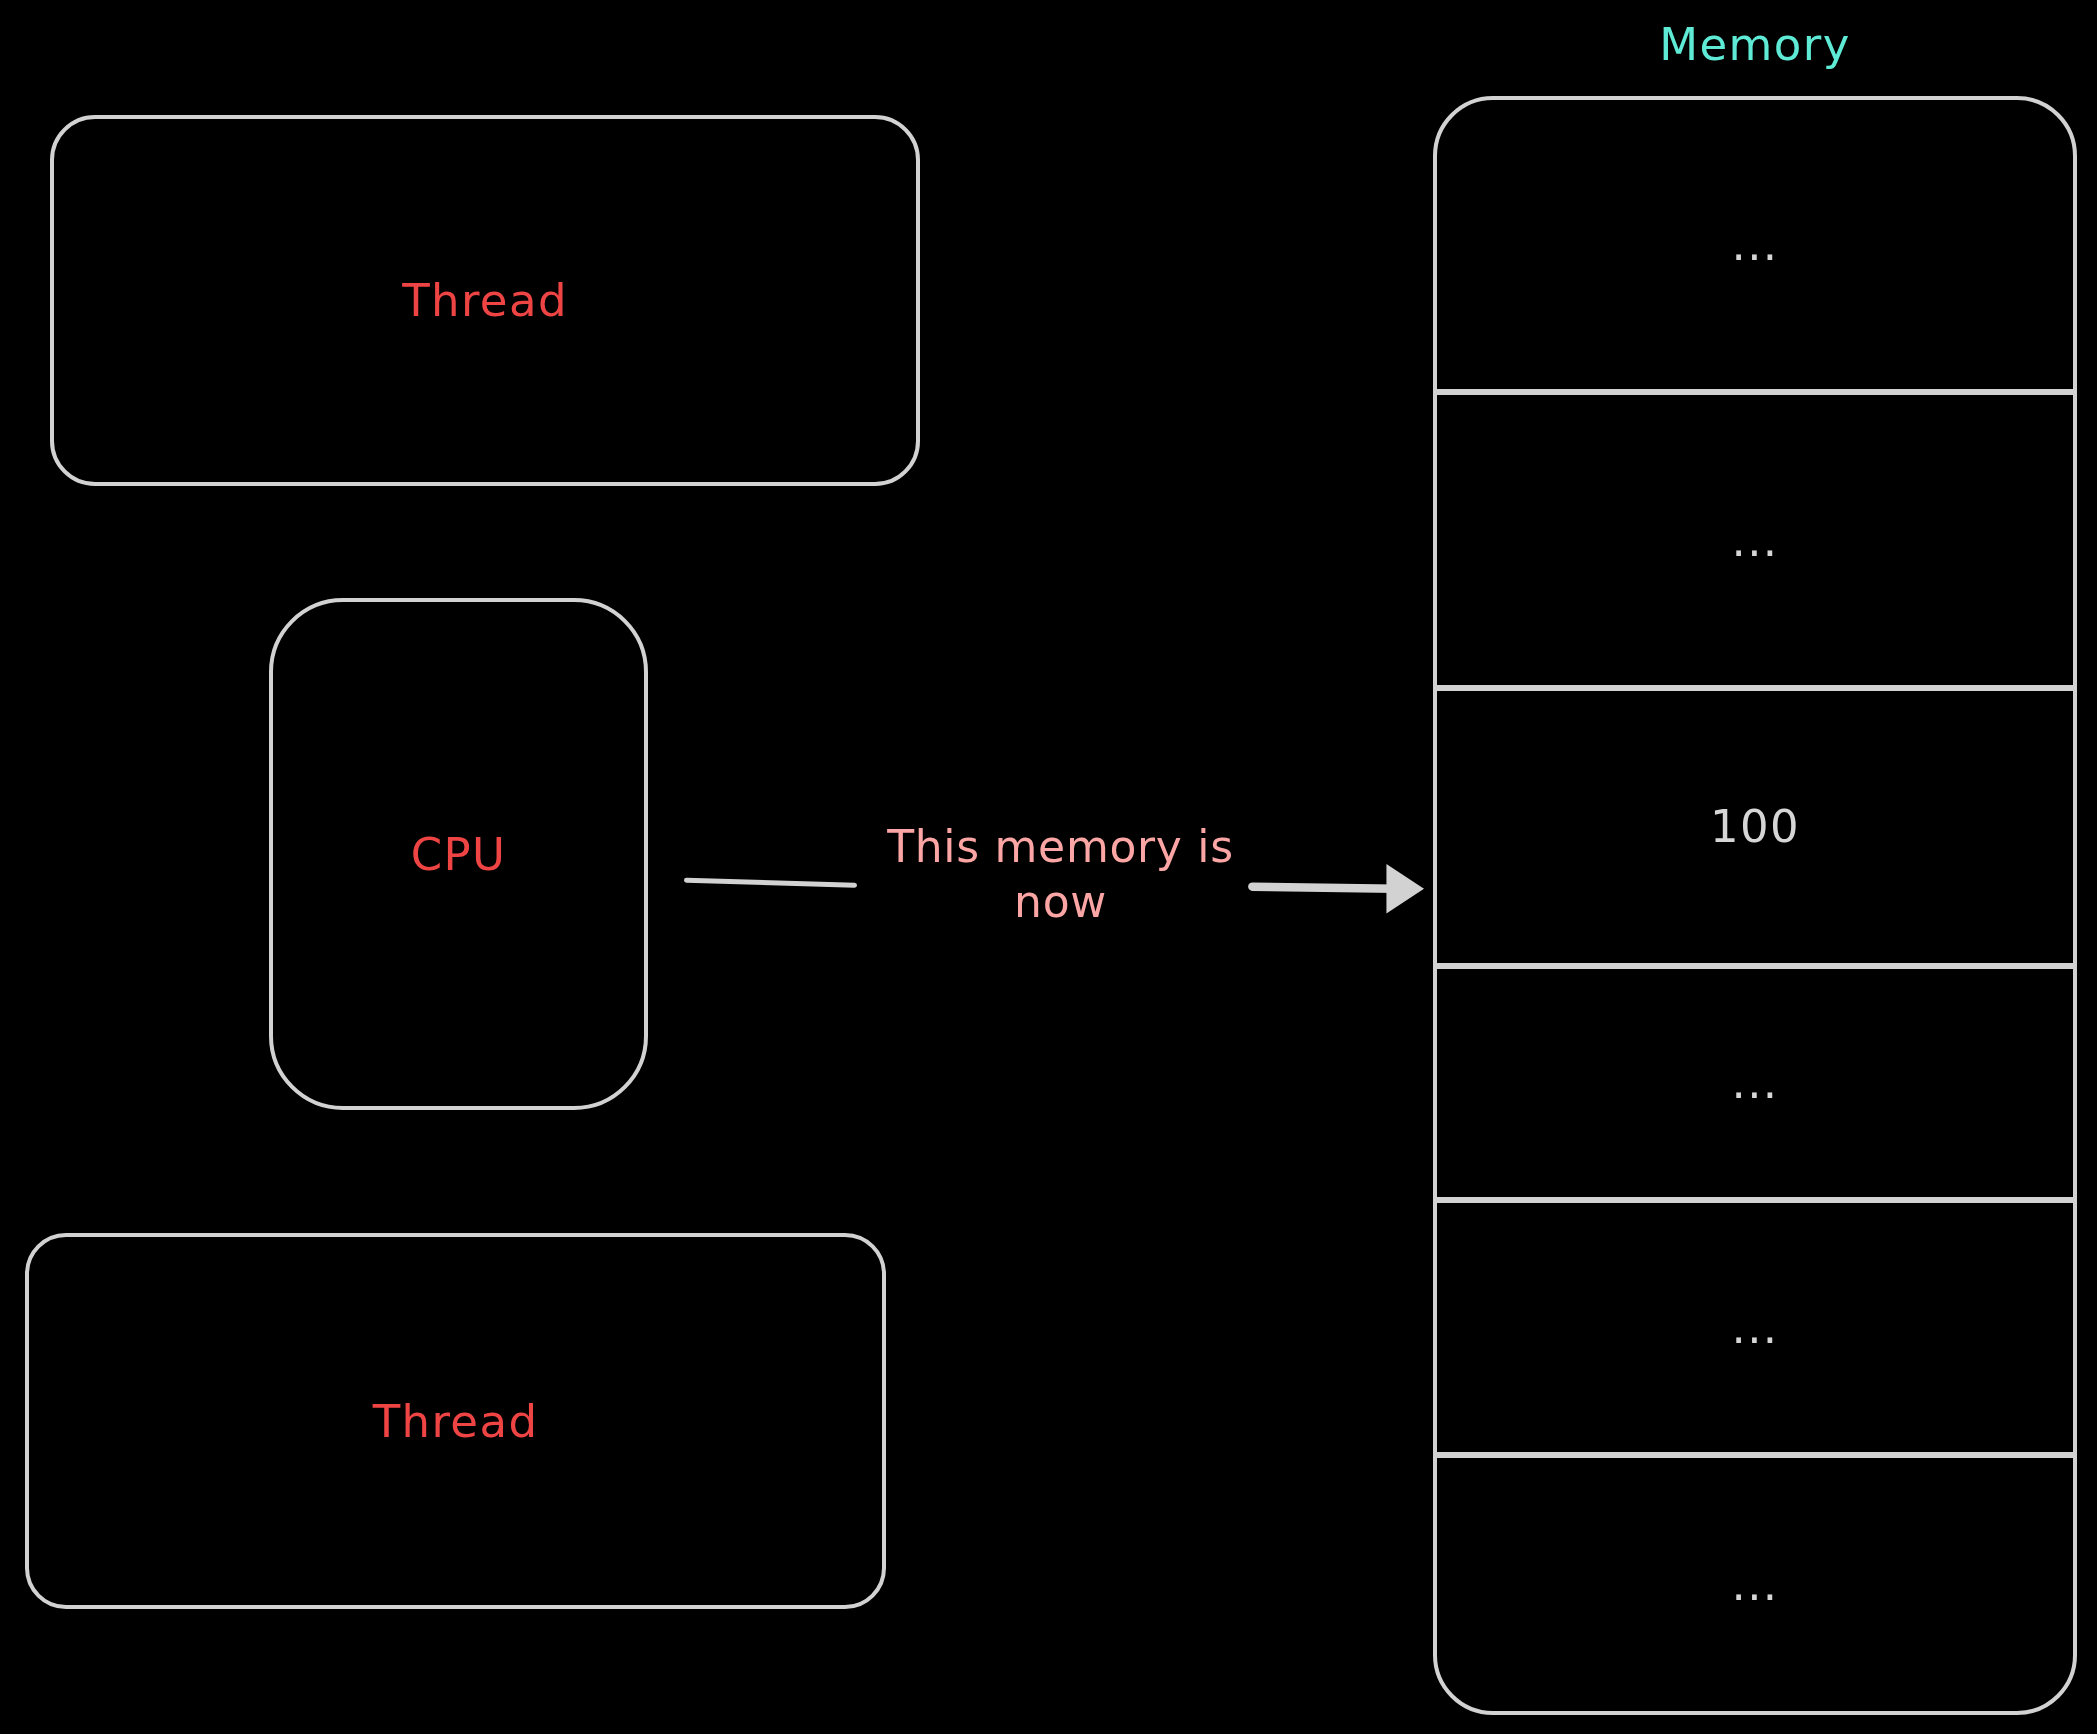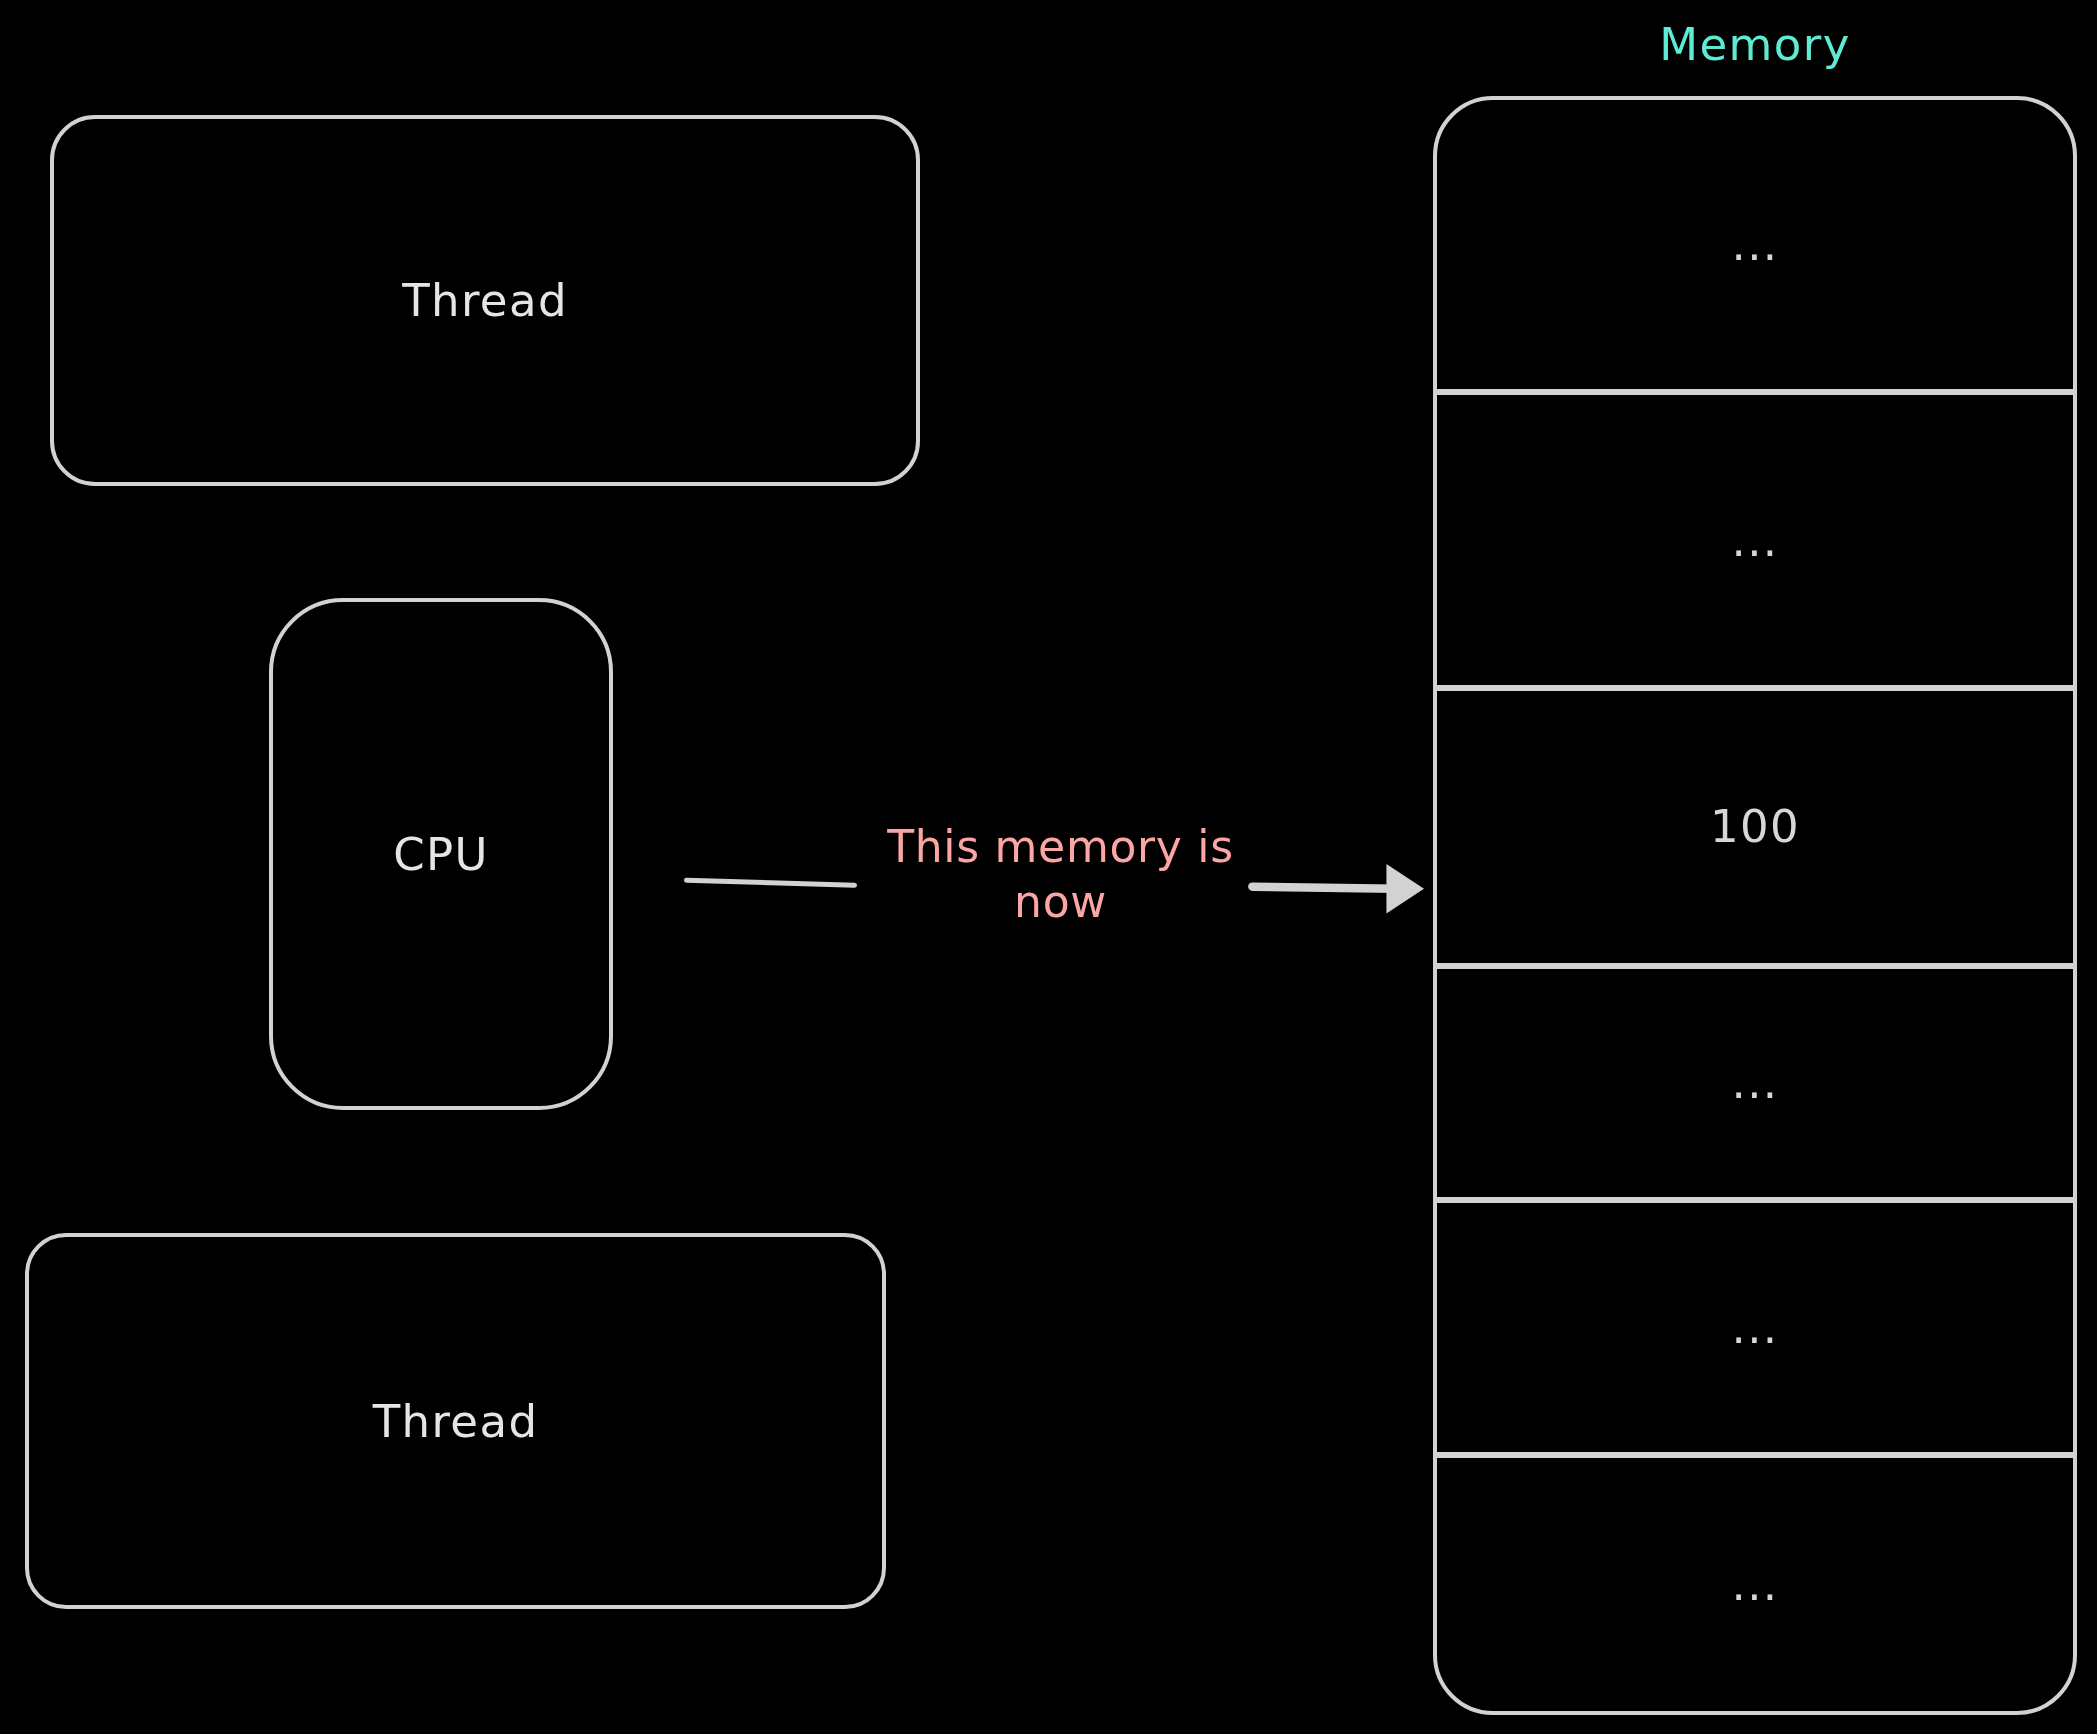--- a/index.html
+++ b/index.html
@@ -21,33 +21,33 @@
     border: 4.3px solid #d2d2d2;
     background: #000000;
     display: flex;
     align-items: center;
     justify-content: center;
     box-sizing: border-box;
   }
   .box-label {
     font-size: 45px;
     letter-spacing: 1.4px;
-    color: #e5e5e5;
+    color: #ef4444;
   }
   #thread-box-top {
     left: 50px;
     top: 115px;
     width: 870px;
     height: 371px;
     border-radius: 45px;
   }
   #cpu-box {
     left: 269px;
     top: 598px;
-    width: 344px;
+    width: 379px;
     height: 512px;
     border-radius: 74px;
   }
   #thread-box-bottom {
     left: 25px;
     top: 1233px;
     width: 861px;
     height: 376px;
     border-radius: 41px;
   }

